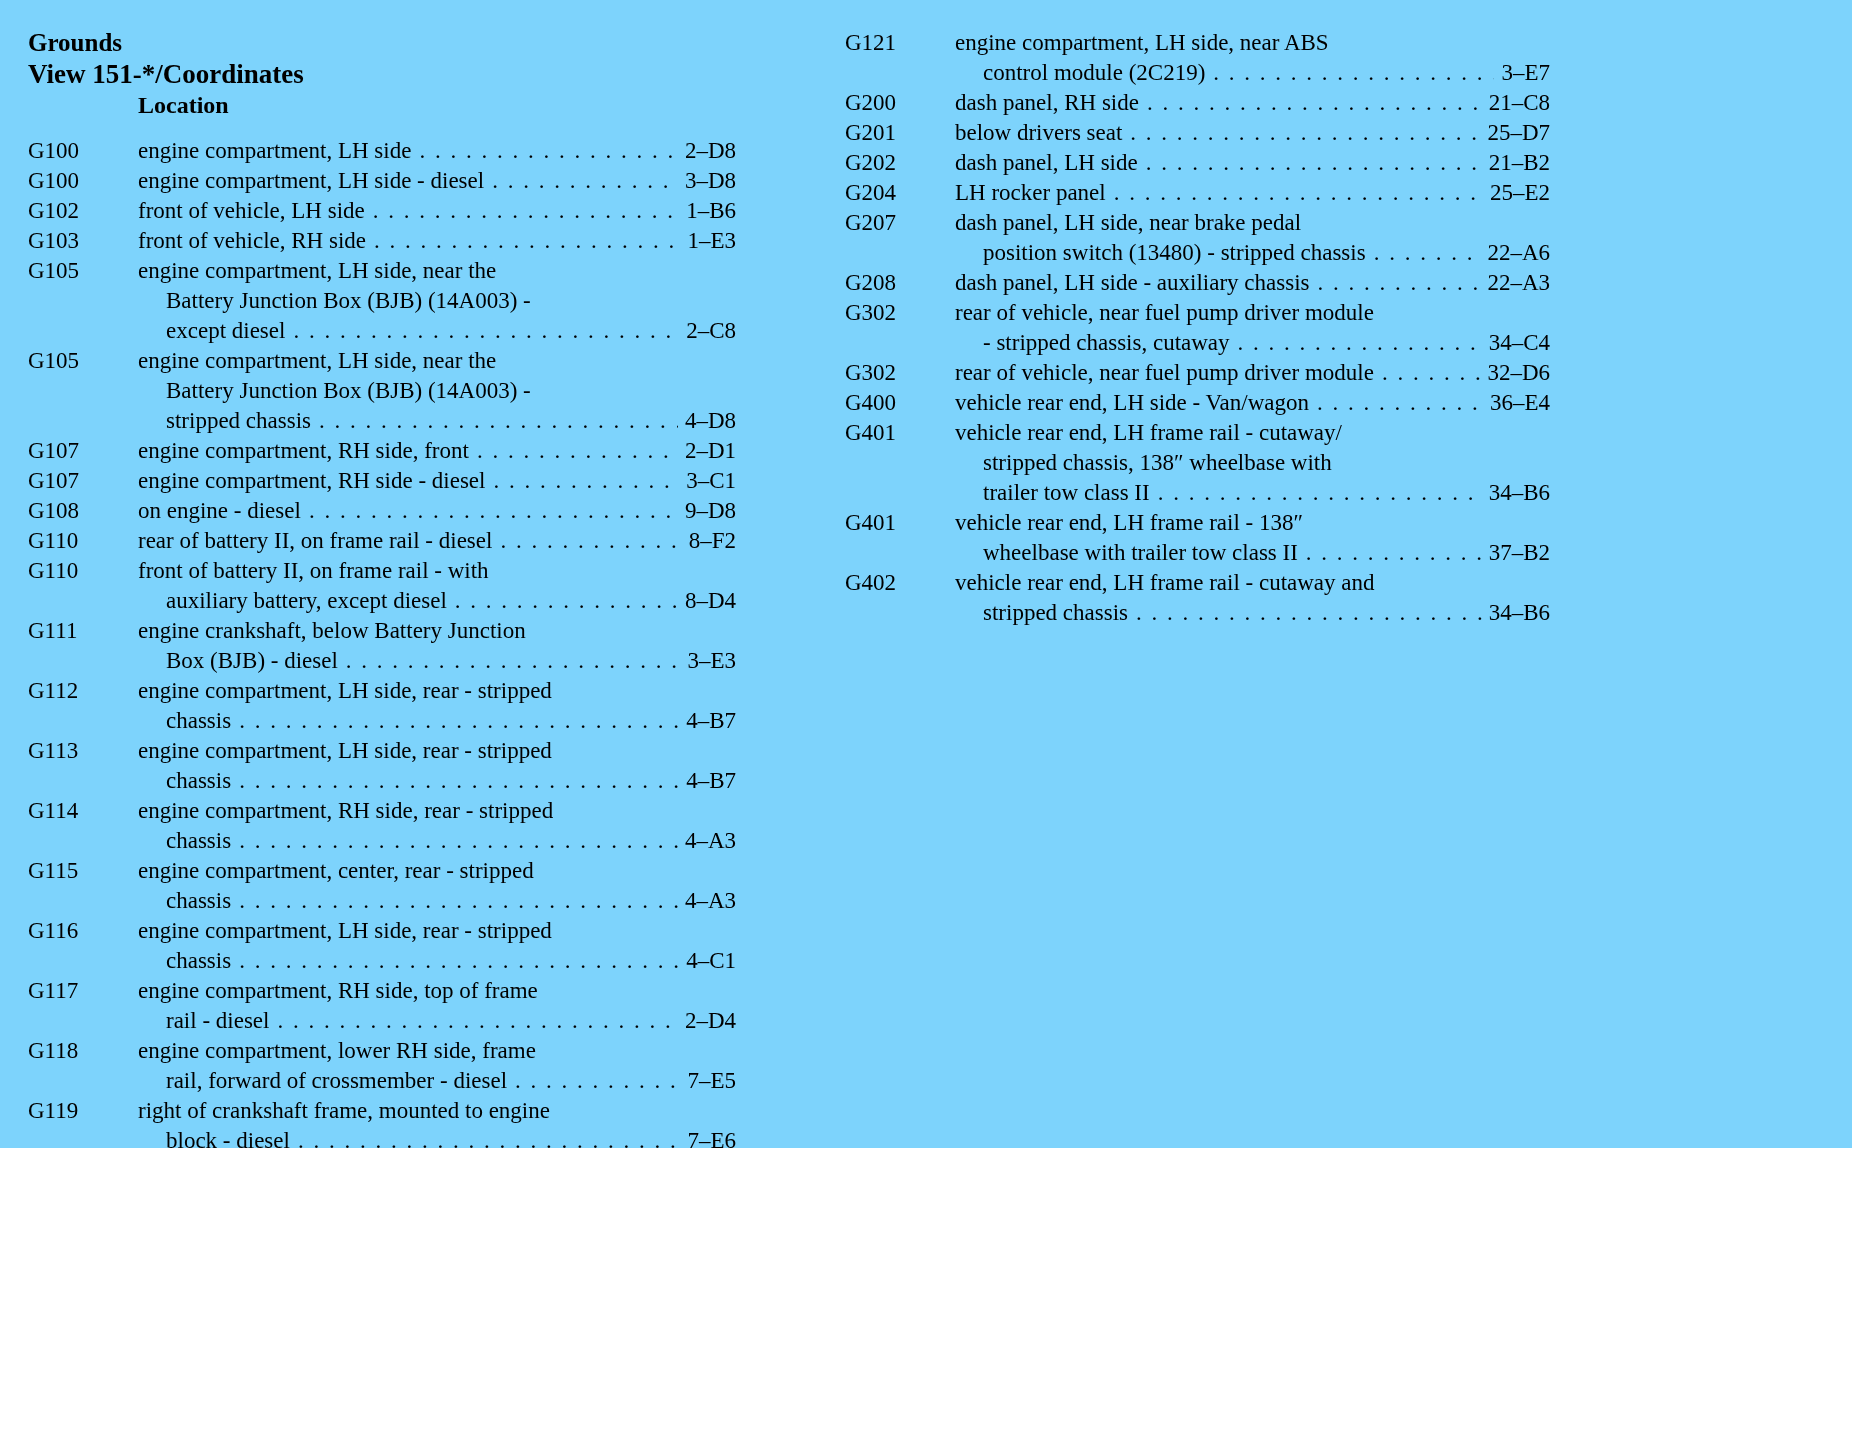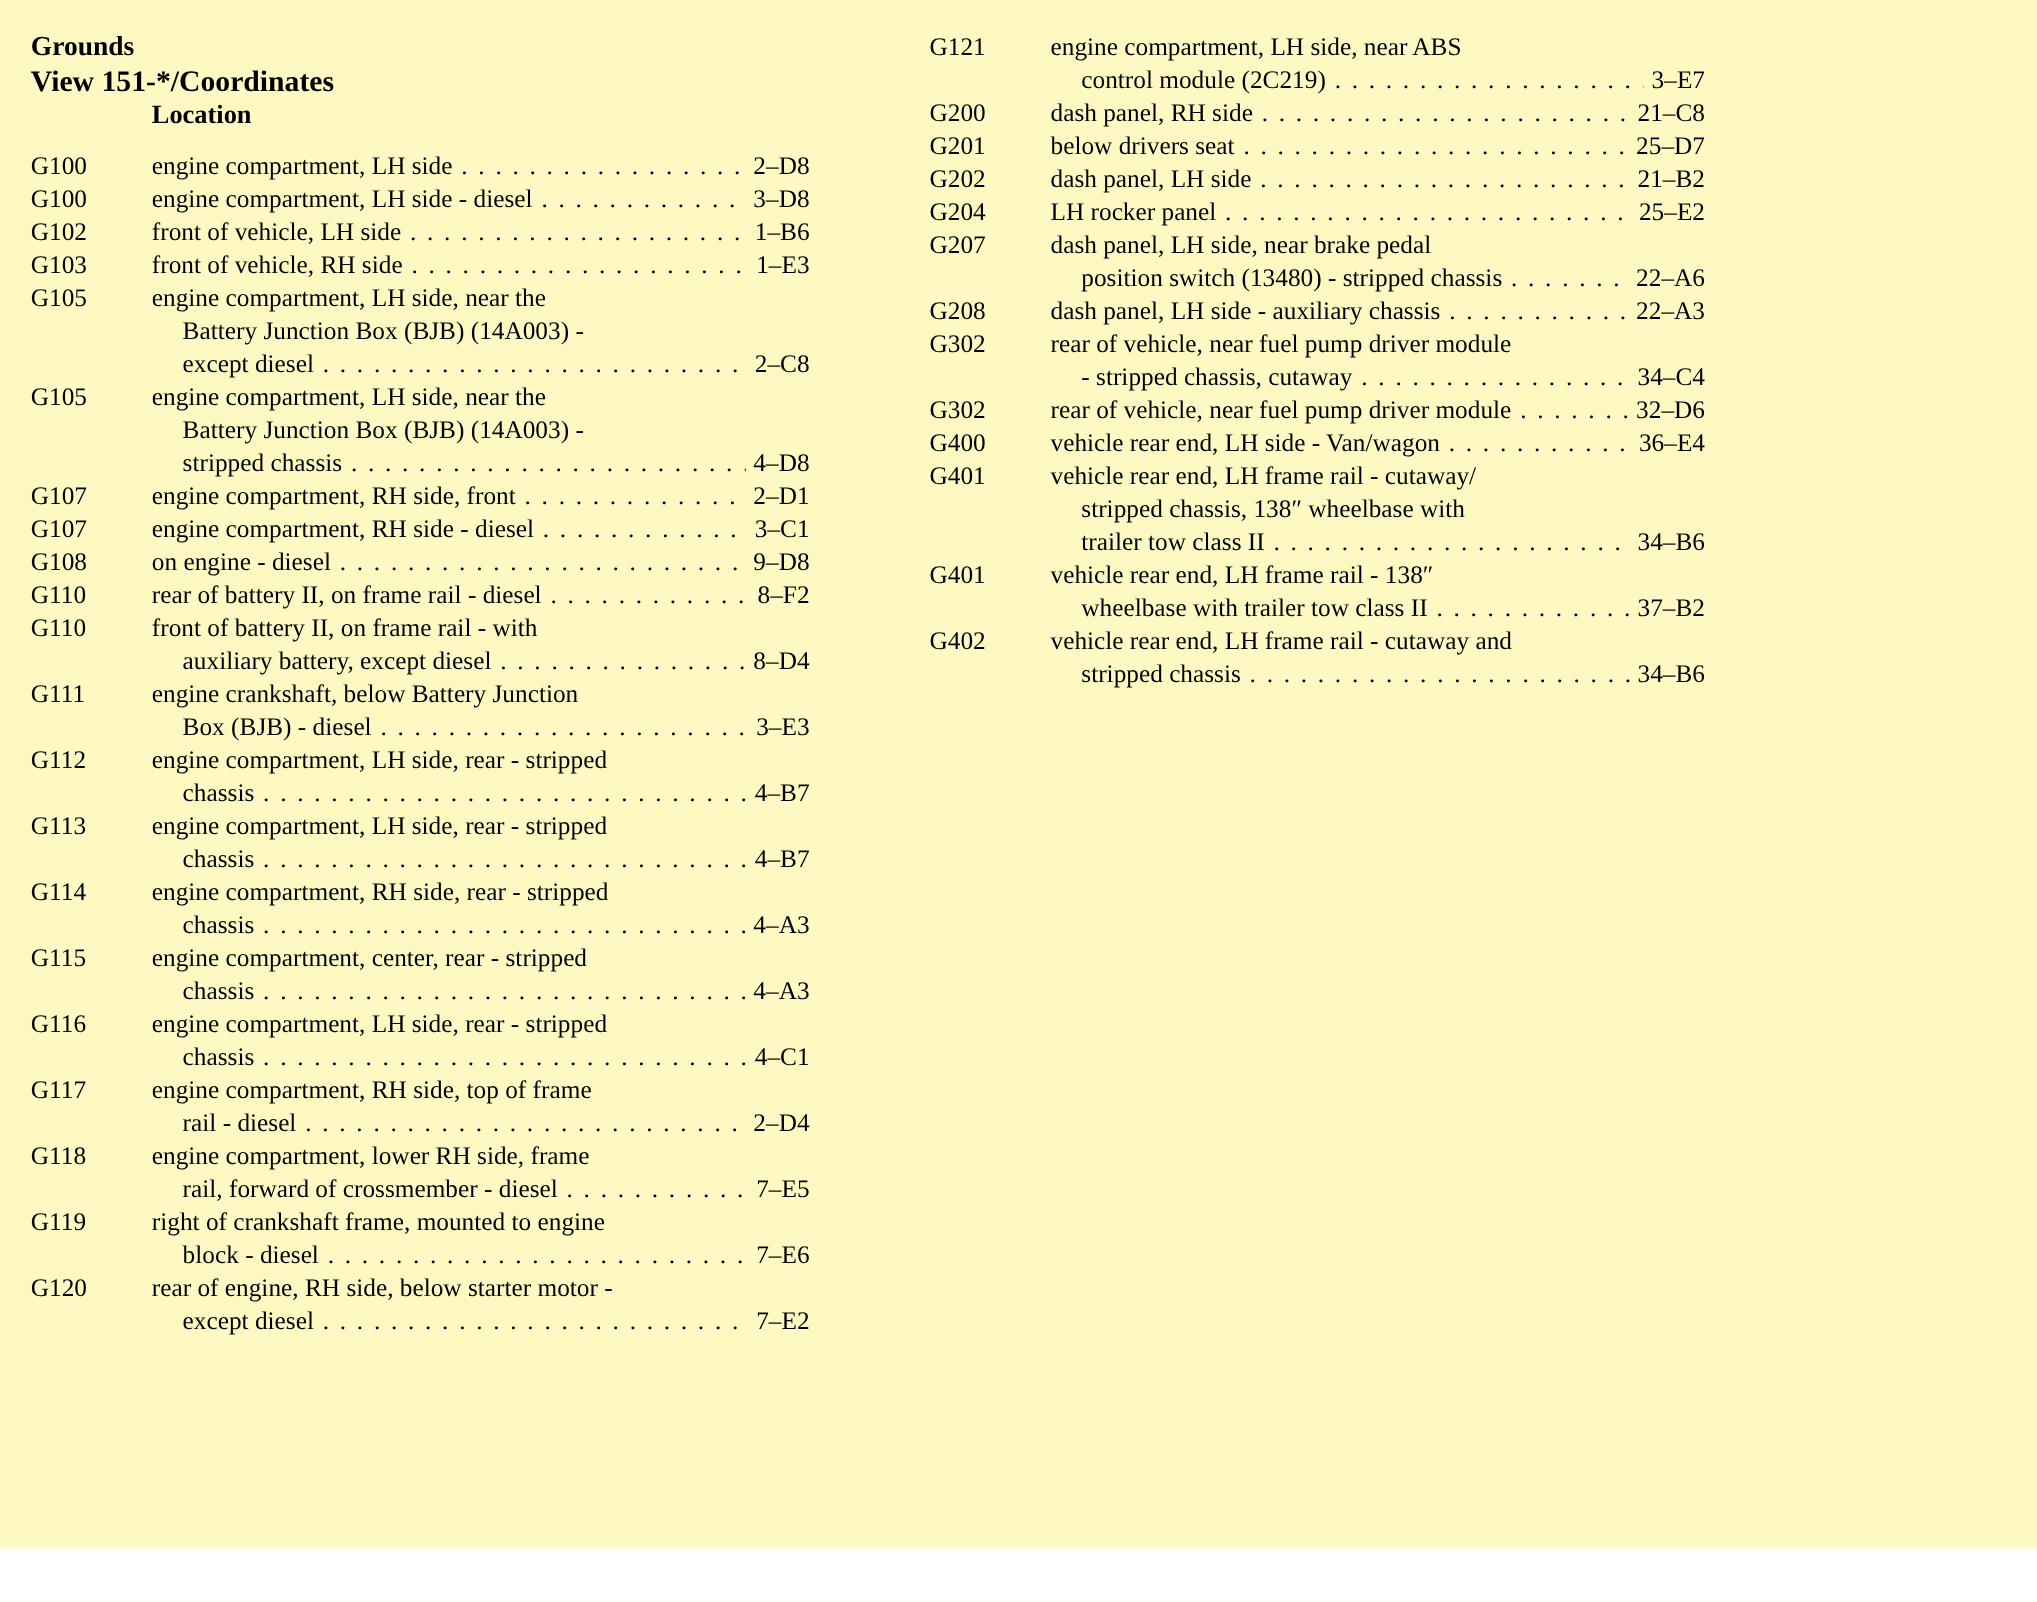--- a/index.html
+++ b/index.html
@@ -5,22 +5,22 @@
   * { margin: 0; padding: 0; box-sizing: border-box; }
   html, body { background: #ffffff; }
   body {
     font-family: "Liberation Serif", "DejaVu Serif", serif;
     color: #000;
     font-size: 23px;
   }
   .page {
     position: relative;
     width: 1852px;
-    height: 1408px;
-    background: #fef9c3;
+    height: 1148px;
+    background: #7dd3fc;
     overflow: hidden;
   }
   .col {
     position: absolute;
     top: 28px;
   }
   .col-left  { left: 28px;  width: 708px; }
   .col-right { left: 845px; width: 705px; }
 
   .hdr-grounds {

